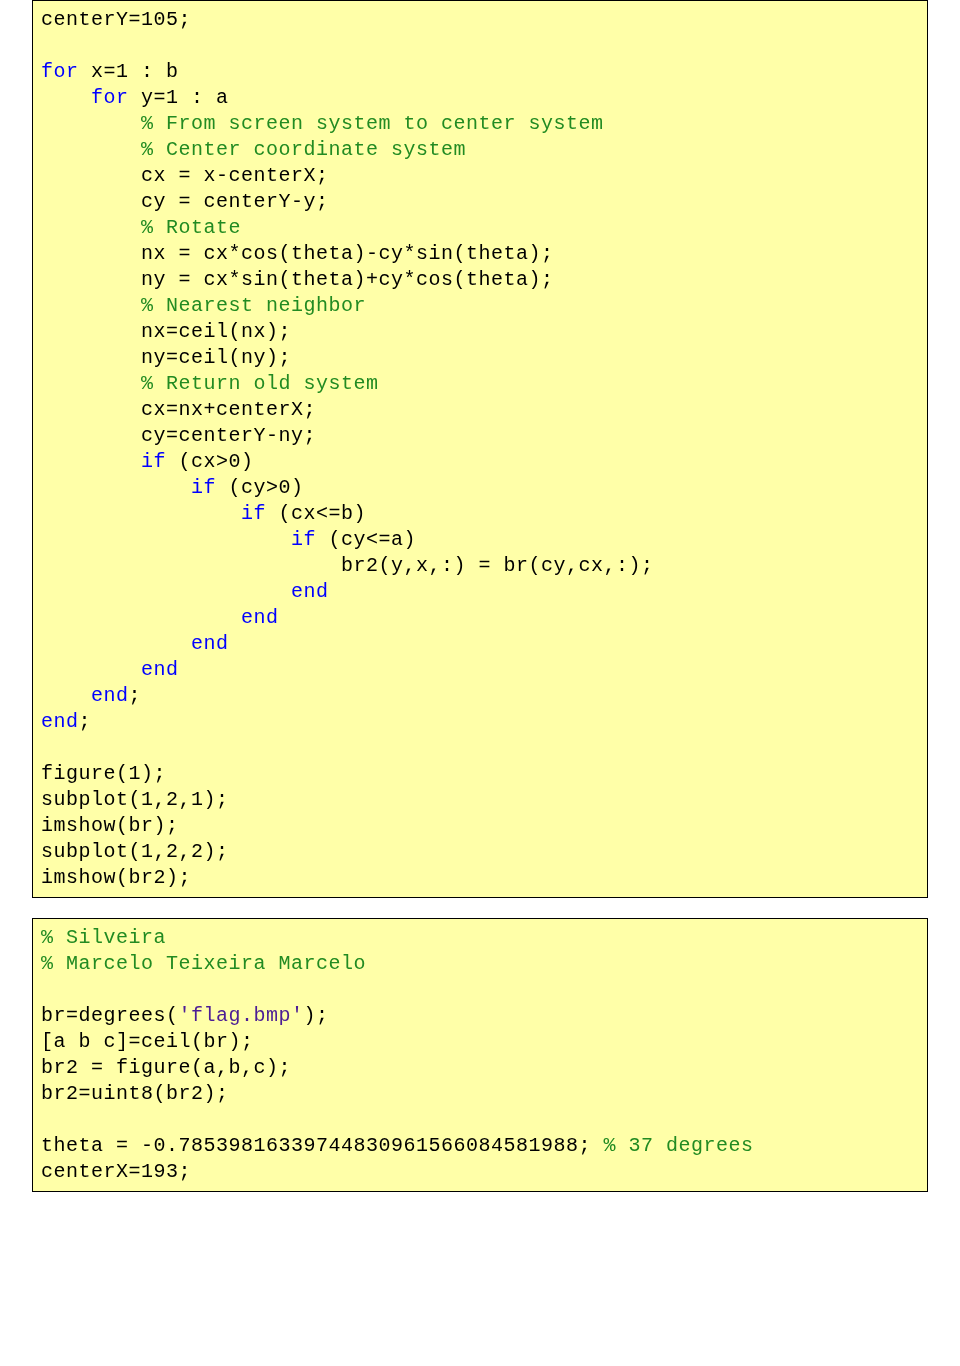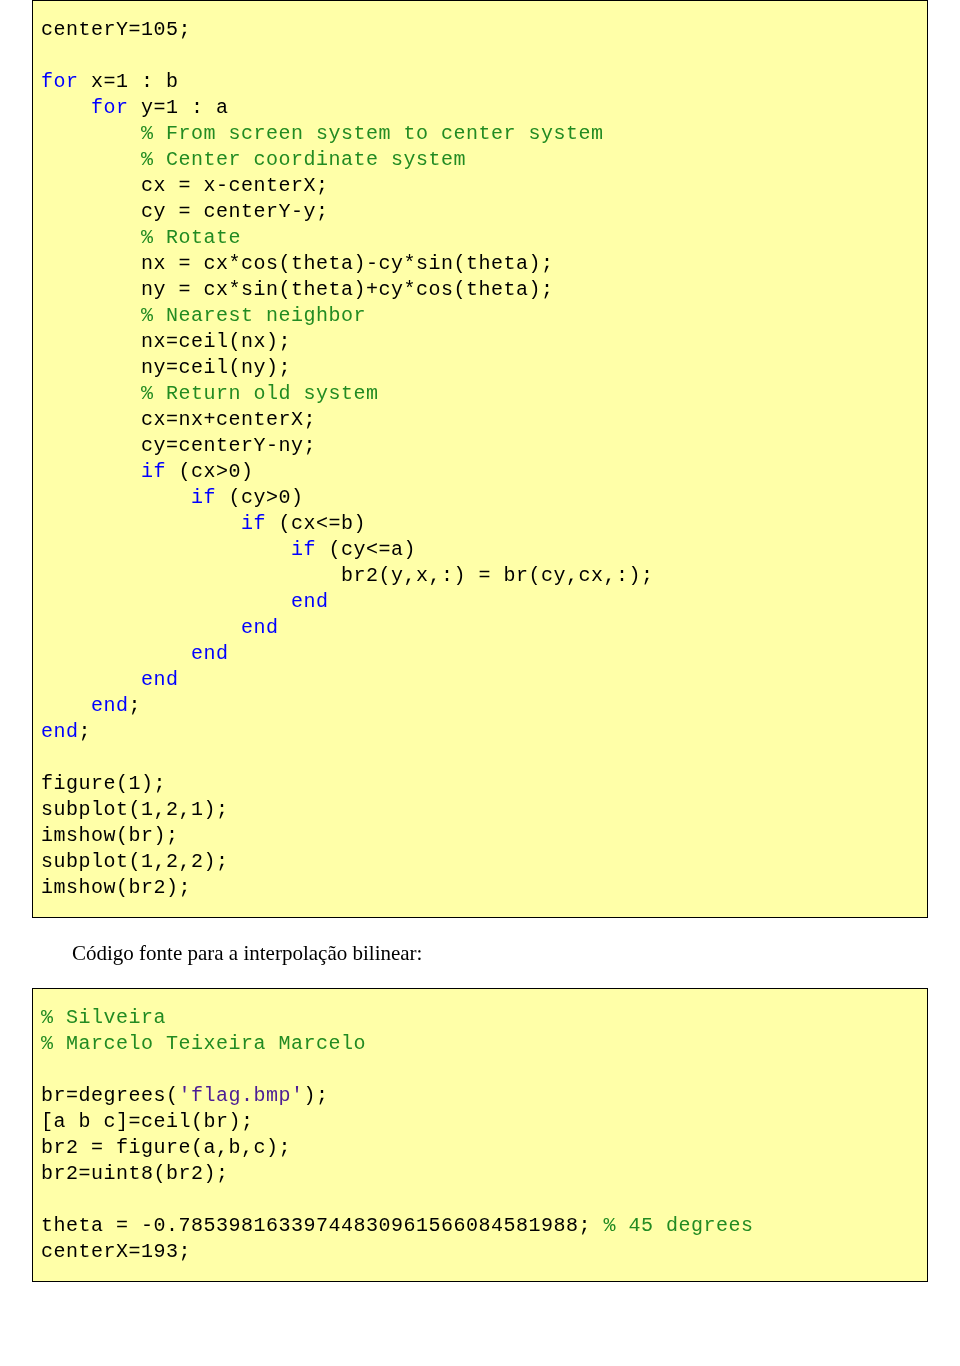--- a/index.html
+++ b/index.html
@@ -11,21 +11,21 @@
     }
     .page {
       padding: 0 32px 40px 32px;
     }
     .code-block {
       background: #ffffa8;
       border: 1px solid #000000;
       font-family: "Courier New", monospace;
       font-size: 20px;
       line-height: 1.3;
-      padding: 16px 8px;
+      padding: 6px 8px;
       white-space: pre;
       margin-bottom: 20px;
       letter-spacing: 0.5px;
     }
     .prose {
       font-family: "Times New Roman", serif;
       font-size: 21px;
       line-height: 1.5;
       margin: 18px 0 18px 40px;
     }
@@ -66,26 +66,25 @@
         <span class="syn-keyword">end</span>
     <span class="syn-keyword">end</span><span>;</span>
 <span class="syn-keyword">end</span><span>;</span>
 
 <span>figure(1);</span>
 <span>subplot(1,2,1);</span>
 <span>imshow(br);</span>
 <span>subplot(1,2,2);</span>
 <span>imshow(br2);</span></div>
 
-  <div class="prose">Código fonte para a interpolação bilinear:</div>
 
   <div class="code-block"><span class="syn-comment">% Silveira</span>
 <span class="syn-comment">% Marcelo Teixeira Marcelo</span>
 
 <span>br=degrees(</span><span class="syn-string">'flag.bmp'</span><span>);</span>
 <span>[a b c]=ceil(br);</span>
 <span>br2 = figure(a,b,c);</span>
 <span>br2=uint8(br2);</span>
 
-<span>theta = -0.78539816339744830961566084581988; </span><span class="syn-comment">% 45 degrees</span>
+<span>theta = -0.78539816339744830961566084581988; </span><span class="syn-comment">% 37 degrees</span>
 <span>centerX=193;</span></div>
 
 </div>
 
 </body></html>

